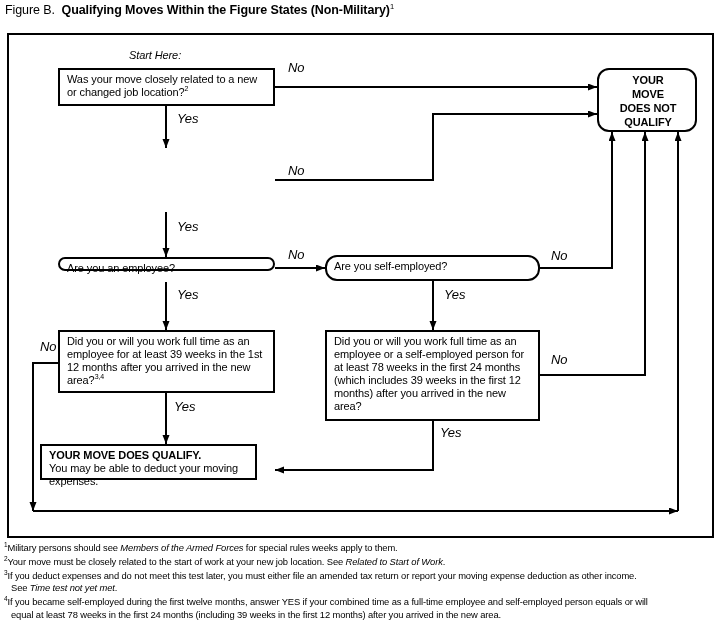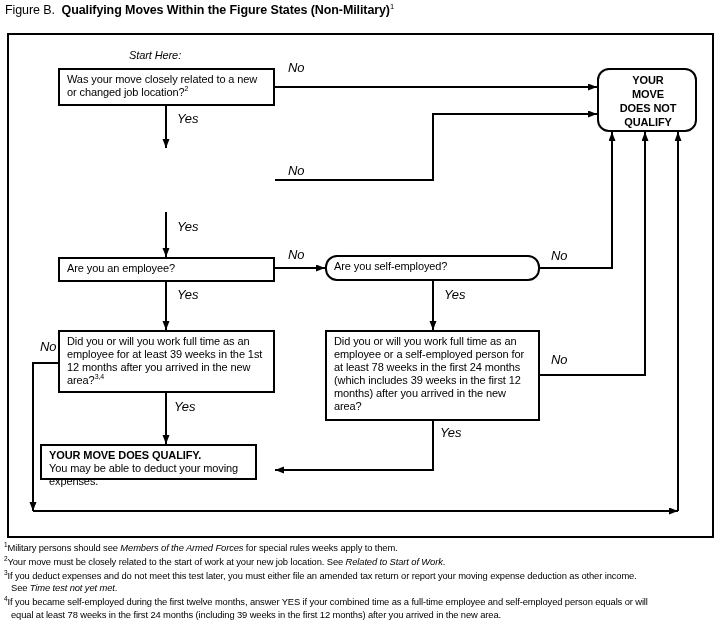--- a/index.html
+++ b/index.html
@@ -63,21 +63,21 @@
       <path d="M533 342 L638 342 L638 99" marker-end="url(#arr)"></path>
       <path d="M426 388 L426 437 L268 437" marker-end="url(#arr)"></path>
     </g>
   </svg>
 
   <div class="lbl start" style="left:122px; top:16px;">Start Here:</div>
 
   <div class="node" style="left:51px; top:35px; width:217px; height:38px;"><span>Was your move closely related to a new or changed job location?</span><sup>2</sup></div>
 
 
-  <div class="node" style="left:51px; top:224px; width:217px; height:25px;"><span>Are you an employee?</span></div>
+  <div class="node" style="left:51px; top:224px; width:217px; height:14px;border-radius:10px;"><span>Are you an employee?</span></div>
 
   <div class="node" style="left:318px; top:222px; width:215px; height:26px;border-radius:12px;"><span>Are you self-employed?</span></div>
 
   <div class="node" style="left:51px; top:297px; width:217px; height:63px;"><span>Did you or will you work full time as an employee for at least 39 weeks in the 1st 12 months after you arrived in the new area?</span><sup>3,4</sup></div>
 
   <div class="node" style="left:318px; top:297px; width:215px; height:91px;"><span>Did you or will you work full time as an employee or a self-employed person for at least 78 weeks in the first 24 months (which includes 39 weeks in the first 12 months) after you arrived in the new area?</span></div>
 
   <div class="node qualify" style="left:33px; top:411px; width:217px; height:36px;">
     <div class="head">YOUR MOVE DOES QUALIFY.</div>
     <div>You may be able to deduct your moving expenses.</div>

